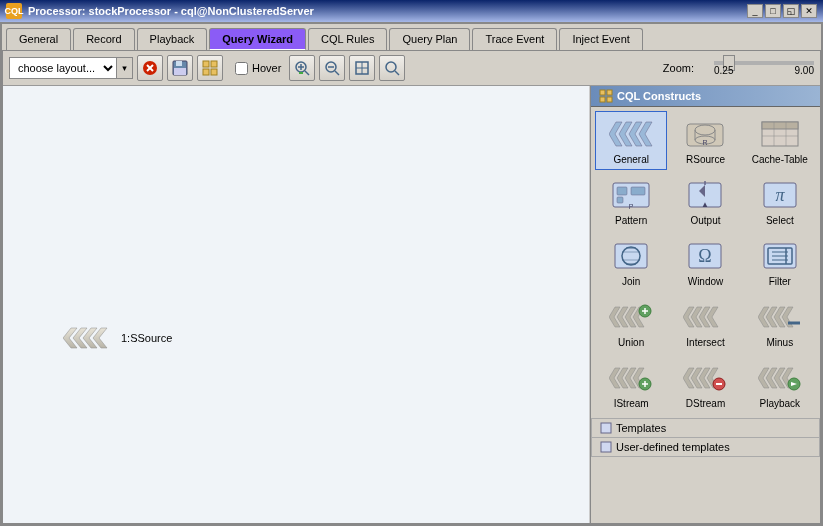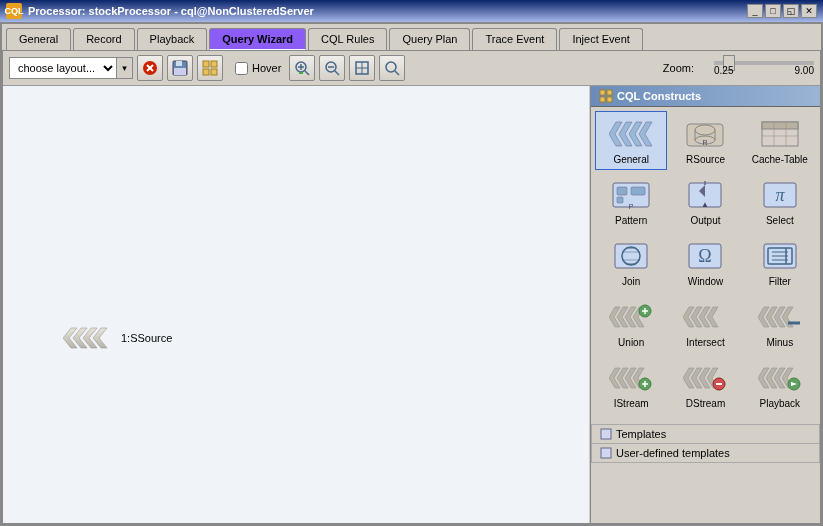--- a/index.html
+++ b/index.html
@@ -238,21 +238,21 @@
       align-items: center;
       justify-content: center;
       margin-bottom: 2px;
     }
     .construct-label {
       font-size: 10px;
       text-align: center;
       color: #000;
     }
     .templates-section {
-      margin-top: 6px;
+      margin-top: 0;
     }
     .templates-row {
       background: #d4d0c8;
       border: 1px solid #aaa;
       padding: 3px 8px;
       font-size: 11px;
       cursor: pointer;
       display: flex;
       align-items: center;
       gap: 4px;

